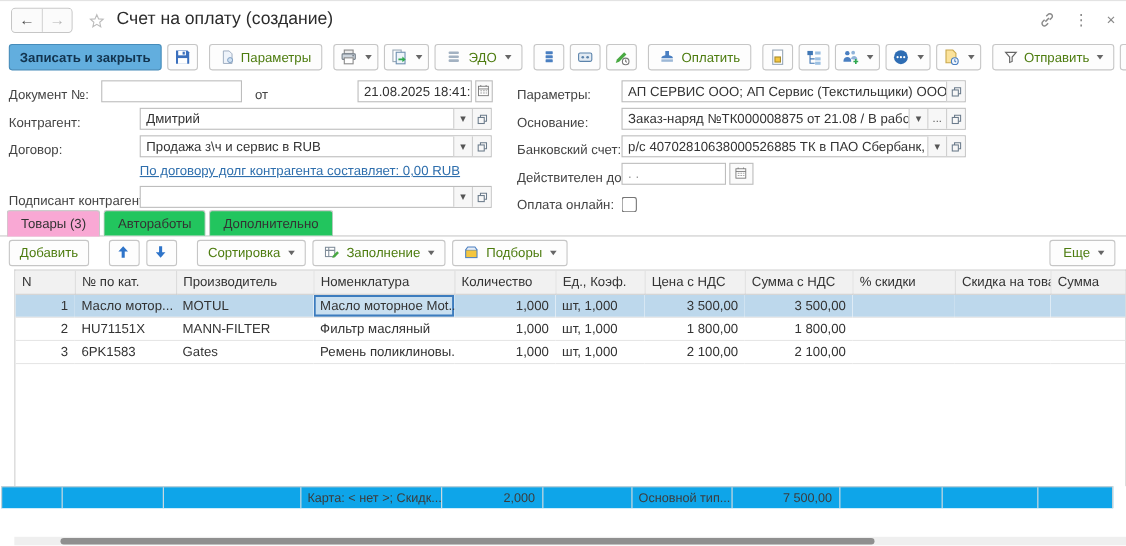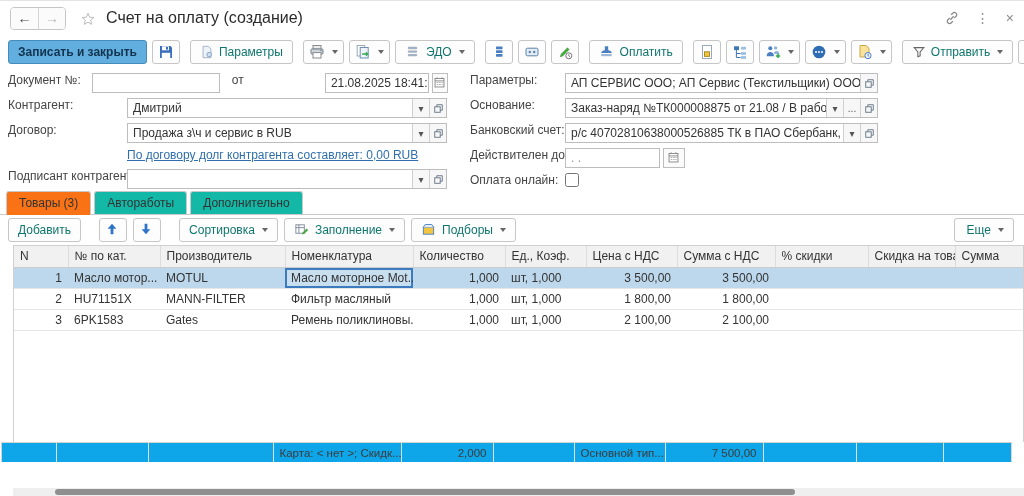--- a/index.html
+++ b/index.html
@@ -20,50 +20,50 @@
   .winactions .wa { cursor:pointer; display:flex; align-items:center; font-size:14px; }
 
   
   .navtabs { height:26px; display:flex; align-items:center; gap:20px; padding:0 10px; border-bottom:1px solid #e4e4e4; }
   .ntab { padding:3px 8px; border-radius:3px; white-space:nowrap; font-size:12.5px; }
   .ntab.active { background:#ececec; color:#333; }
   .ntab.link { color:#3572ac; text-decoration:underline; cursor:pointer; padding:3px 0; }
 
   
   .toolbar { height:34px; display:flex; align-items:center; gap:5px; padding:0 8px; white-space:nowrap; }
-  .btn { height:24px; display:inline-flex; align-items:center; gap:5px; padding:0 9px; background:#fdfdfd; border:1px solid #c6c6c6; border-radius:3px; cursor:pointer; color:#0f766e; font-size:12px; }
+  .btn { height:24px; display:inline-flex; align-items:center; gap:5px; padding:0 9px; background:#fdfdfd; border:1px solid #c6c6c6; border-radius:3px; cursor:pointer; color:#4d7c0f; font-size:12px; }
   .btn.primary { background:#62aede; border-color:#468cba; color:#12344f; font-weight:bold; }
   .btn.iconic { padding:0 5px; justify-content:center; }
   .caret { width:0; height:0; border-left:3.5px solid transparent; border-right:3.5px solid transparent; border-top:4px solid #666; margin-left:2px; }
   .vsep { width:6px; }
   .icon16 { width:16px; height:16px; display:inline-flex; }
   .icon14 { width:14px; height:14px; display:inline-flex; }
 
   
   .form { position:relative; height:120px; }
   .fcol { position:absolute; top:4px; }
   .fcol.left { left:8px; width:440px; }
   .fcol.right { left:470px; width:412px; }
-  .frow { display:flex; align-items:flex-start; margin-bottom:5px; height:20px; }
+  .frow { display:flex; align-items:flex-end; margin-bottom:5px; height:20px; }
   .flabel { color:#444; white-space:nowrap; }
   .fcol.left .flabel { width:119px; }
   .fcol.right .flabel { width:95px; }
   .fld { display:flex; align-items:center; height:20px; border:1px solid #bdbdbd; background:#fff; }
   .fld .ftext { flex:1; padding:0 5px; white-space:nowrap; overflow:hidden; }
   .fld .ftext.empty { color:#999; }
   .fbtn { width:17px; height:100%; display:flex; align-items:center; justify-content:center; border-left:1px solid #cfcfcf; background:#f7f7f7; cursor:pointer; color:#555; font-size:10px; }
   .calbtn { width:22px; height:20px; margin-left:3px; border:1px solid #bdbdbd; background:#fbfbfb; display:flex; align-items:center; justify-content:center; cursor:pointer; }
   .debtlink { margin-left:119px; color:#2f6fad; text-decoration:underline; cursor:pointer; margin-bottom:6px; white-space:nowrap; }
   .ot { margin:0 9px 0 12px; color:#444; }
   .chk { width:14px; height:14px; }
 
   
   .itabs { height:25px; display:flex; align-items:flex-end; padding-left:6px; position:relative; z-index:2; }
-  .itab { padding:4px 12px 4px; border:1px solid #c9c9c9; border-bottom:none; border-radius:3px 3px 0 0; background:#14b8a6; margin-right:3px; cursor:pointer; white-space:nowrap; }
-  .itab.active { background:#f97316; position:relative; margin-bottom:-1px; padding-bottom:5px; }
+  .itab { padding:4px 12px 4px; border:1px solid #c9c9c9; border-bottom:none; border-radius:3px 3px 0 0; background:#22c55e; margin-right:3px; cursor:pointer; white-space:nowrap; }
+  .itab.active { background:#f9a8d4; position:relative; margin-bottom:-1px; padding-bottom:5px; }
   .itabline { border-top:1px solid #c9c9c9; }
   .ibar { height:30px; display:flex; align-items:center; gap:6px; padding:0 8px; position:relative; }
   .ibar .right { position:absolute; right:10px;padding-left:12px; }
 
   .tablewrap { margin-left:13px; width:1011px; height:197px; border:1px solid #d0d0d0; border-bottom:none; overflow:hidden; background:#fff; }
   table.grid { border-collapse:collapse; table-layout:fixed; width:1011px; font-size:12px; }
   table.grid th { background:#f1f1f1; color:#333; font-weight:normal; text-align:left; padding:3px 6px; border-right:1px solid #dcdcdc; border-bottom:1px solid #cccccc; height:21px; white-space:nowrap; overflow:hidden; }
   table.grid td { padding:2px 6px; height:21px; border-bottom:1px solid #e6e6e6; white-space:nowrap; overflow:hidden; }
   td.num, .tfoot td.num { text-align:right; }
   tr.sel td { background:#bdd8ec; }

